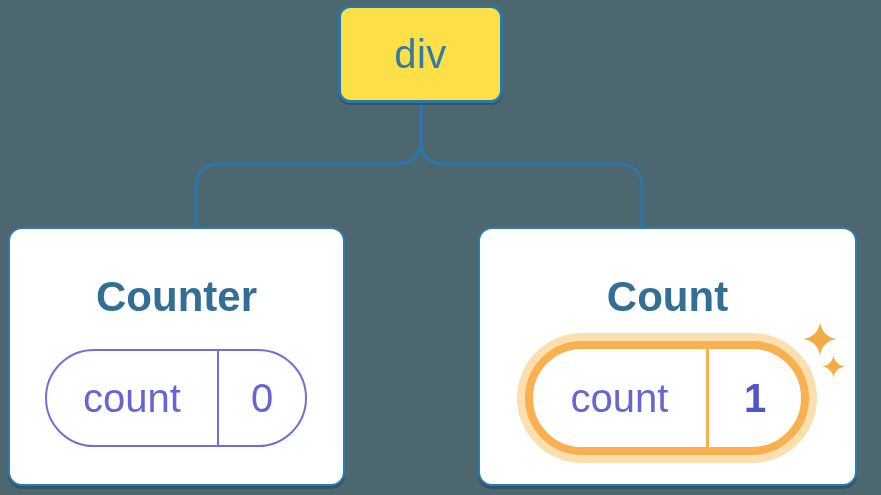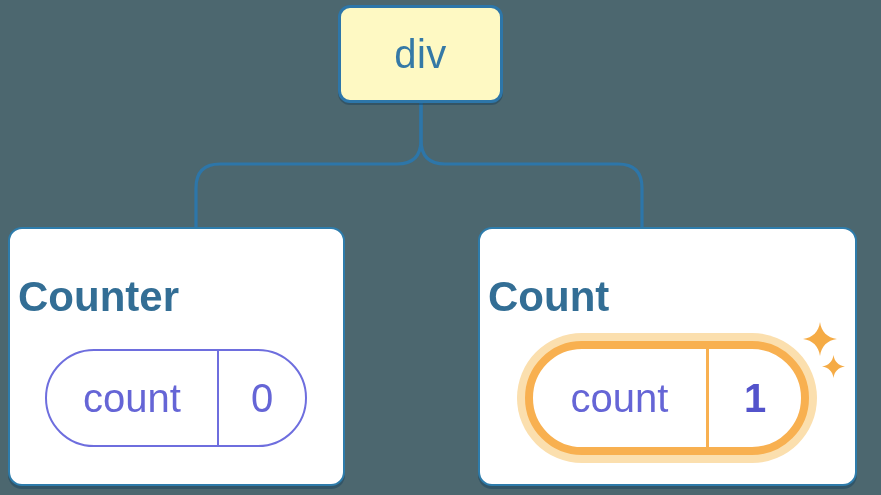--- a/index.html
+++ b/index.html
@@ -18,21 +18,21 @@
     position: absolute;
     left: 0; top: 0;
     width: 881px; height: 495px;
     pointer-events: none;
   }
   .root-node {
     position: absolute;
     left: 338px; top: 5px;
     width: 165px; height: 98px;
     box-sizing: border-box;
-    background: #fef9c3;
+    background: #fde047;
     border: 3px solid #2D76A9;
     border-radius: 12px;
     box-shadow: 0 2px 0 rgba(10, 50, 80, 0.35);
     display: flex;
     align-items: center;
     justify-content: center;
   }
   .root-node .node-label {
     font-size: 40px;
     color: #3579A6;
@@ -48,25 +48,25 @@
     border-radius: 14px;
     box-shadow: 0 3px 0 rgba(13, 59, 92, 0.40);
   }
   .card-counter { left: 8px;  width: 337px; }
   .card-count   { left: 478px; width: 379px; }
   .card-title {
     position: absolute;
     top: 42px;
     left: 0;
     width: 100%;
+    text-align: center;
     font-size: 42px;
     font-weight: 600;
     color: #336E95;
     line-height: 52px;
-    padding-left: 8px;
   }
   .state-pill {
     position: absolute;
     left: 35px; top: 120px;
     width: 262px; height: 98px;
     box-sizing: border-box;
     border: 2px solid #6E6EDE;
     border-radius: 49px;
     overflow: hidden;
     display: flex;

